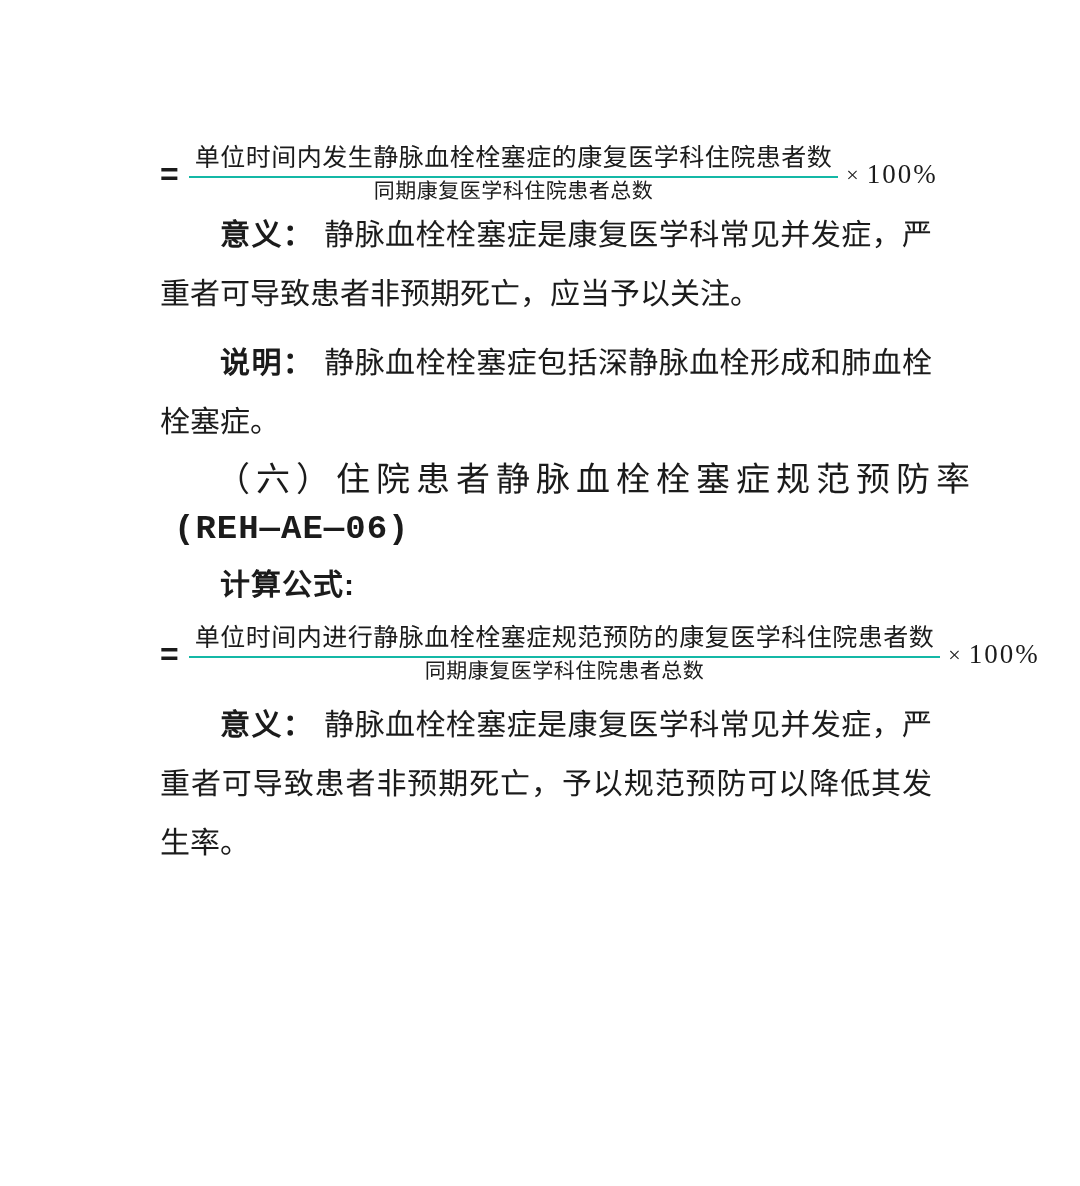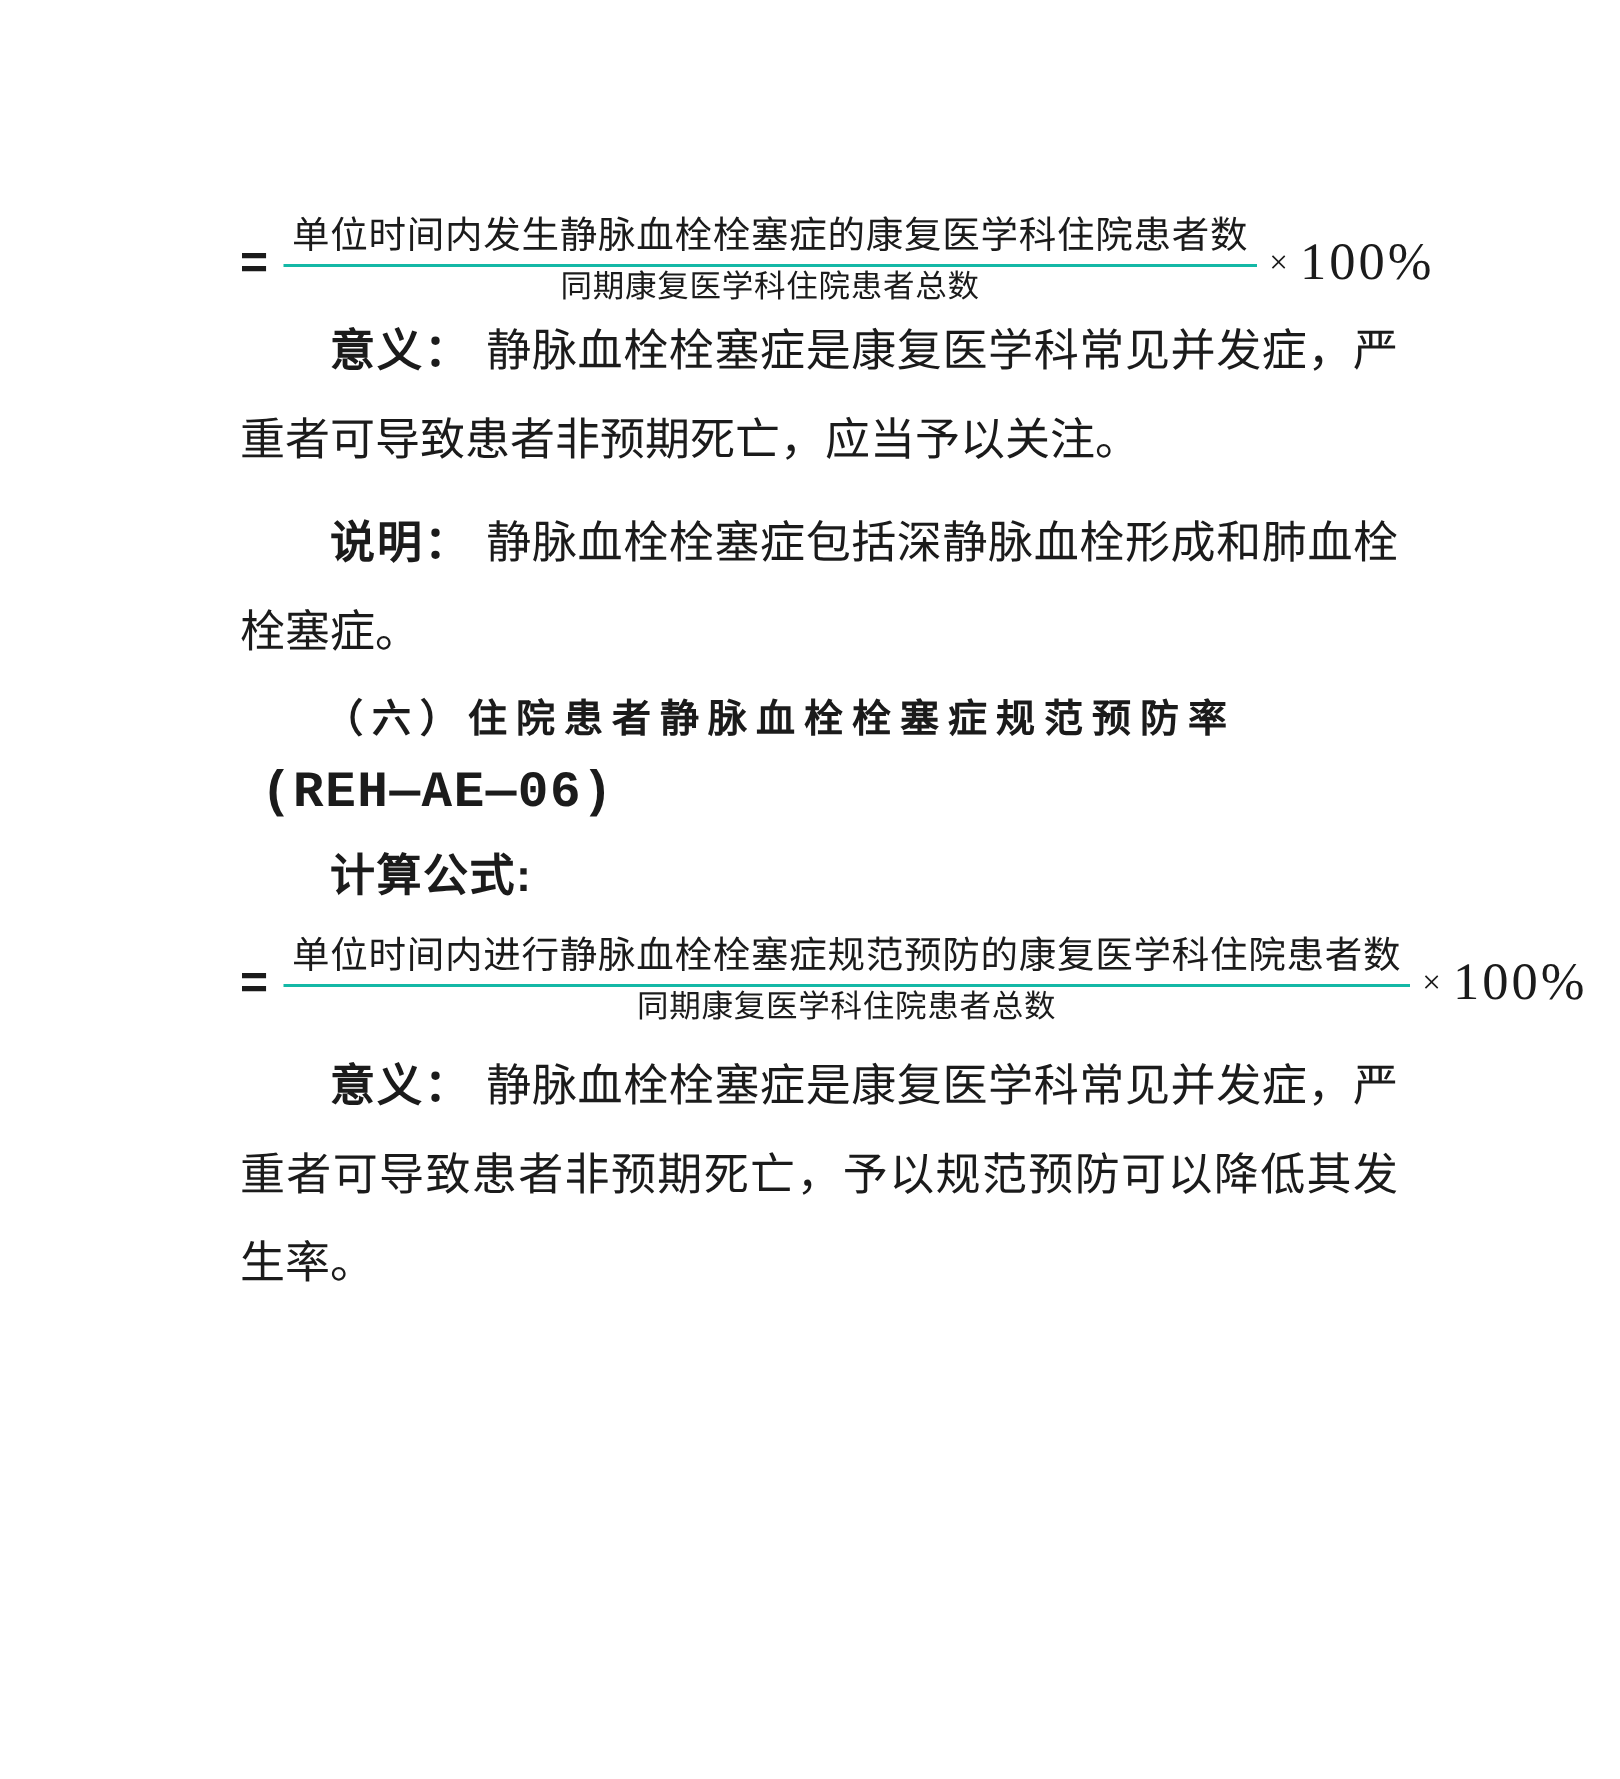--- a/index.html
+++ b/index.html
@@ -29,22 +29,22 @@
   .label {
     font-family: "Liberation Sans", "DejaVu Sans", sans-serif;
     font-weight: 700;
     letter-spacing: 1px;
     padding-right: 10px;
   }
   .heading {
     margin: 4px 0 0 0;
     text-indent: 56px;
     font-family: "Liberation Sans", "DejaVu Sans", sans-serif;
-    font-weight: 700;
-    font-size: 26px;
+    font-weight: 400;
+    font-size: 34px;
     line-height: 48px;
     letter-spacing: 6px;
     white-space: nowrap;
   }
   .code {
     margin: 0 0 0 14px;
     font-family: "Liberation Mono", "DejaVu Sans Mono", monospace;
     font-size: 34px;
     font-weight: 600;
     line-height: 52px;
@@ -81,21 +81,21 @@
     line-height: 27px;
     letter-spacing: 0.5px;
     padding-top: 0;
     white-space: nowrap;
   }
   .formula .times {
     font-size: 22px;
     margin: 0 8px 0 8px;
   }
   .formula .pct {
-    font-size: 35px;
+    font-size: 27px;
     letter-spacing: 2px;
   }
 </style>
 </head>
 <body>
 
 <div class="page">
   <div class="content">
 
     <div class="formula">

